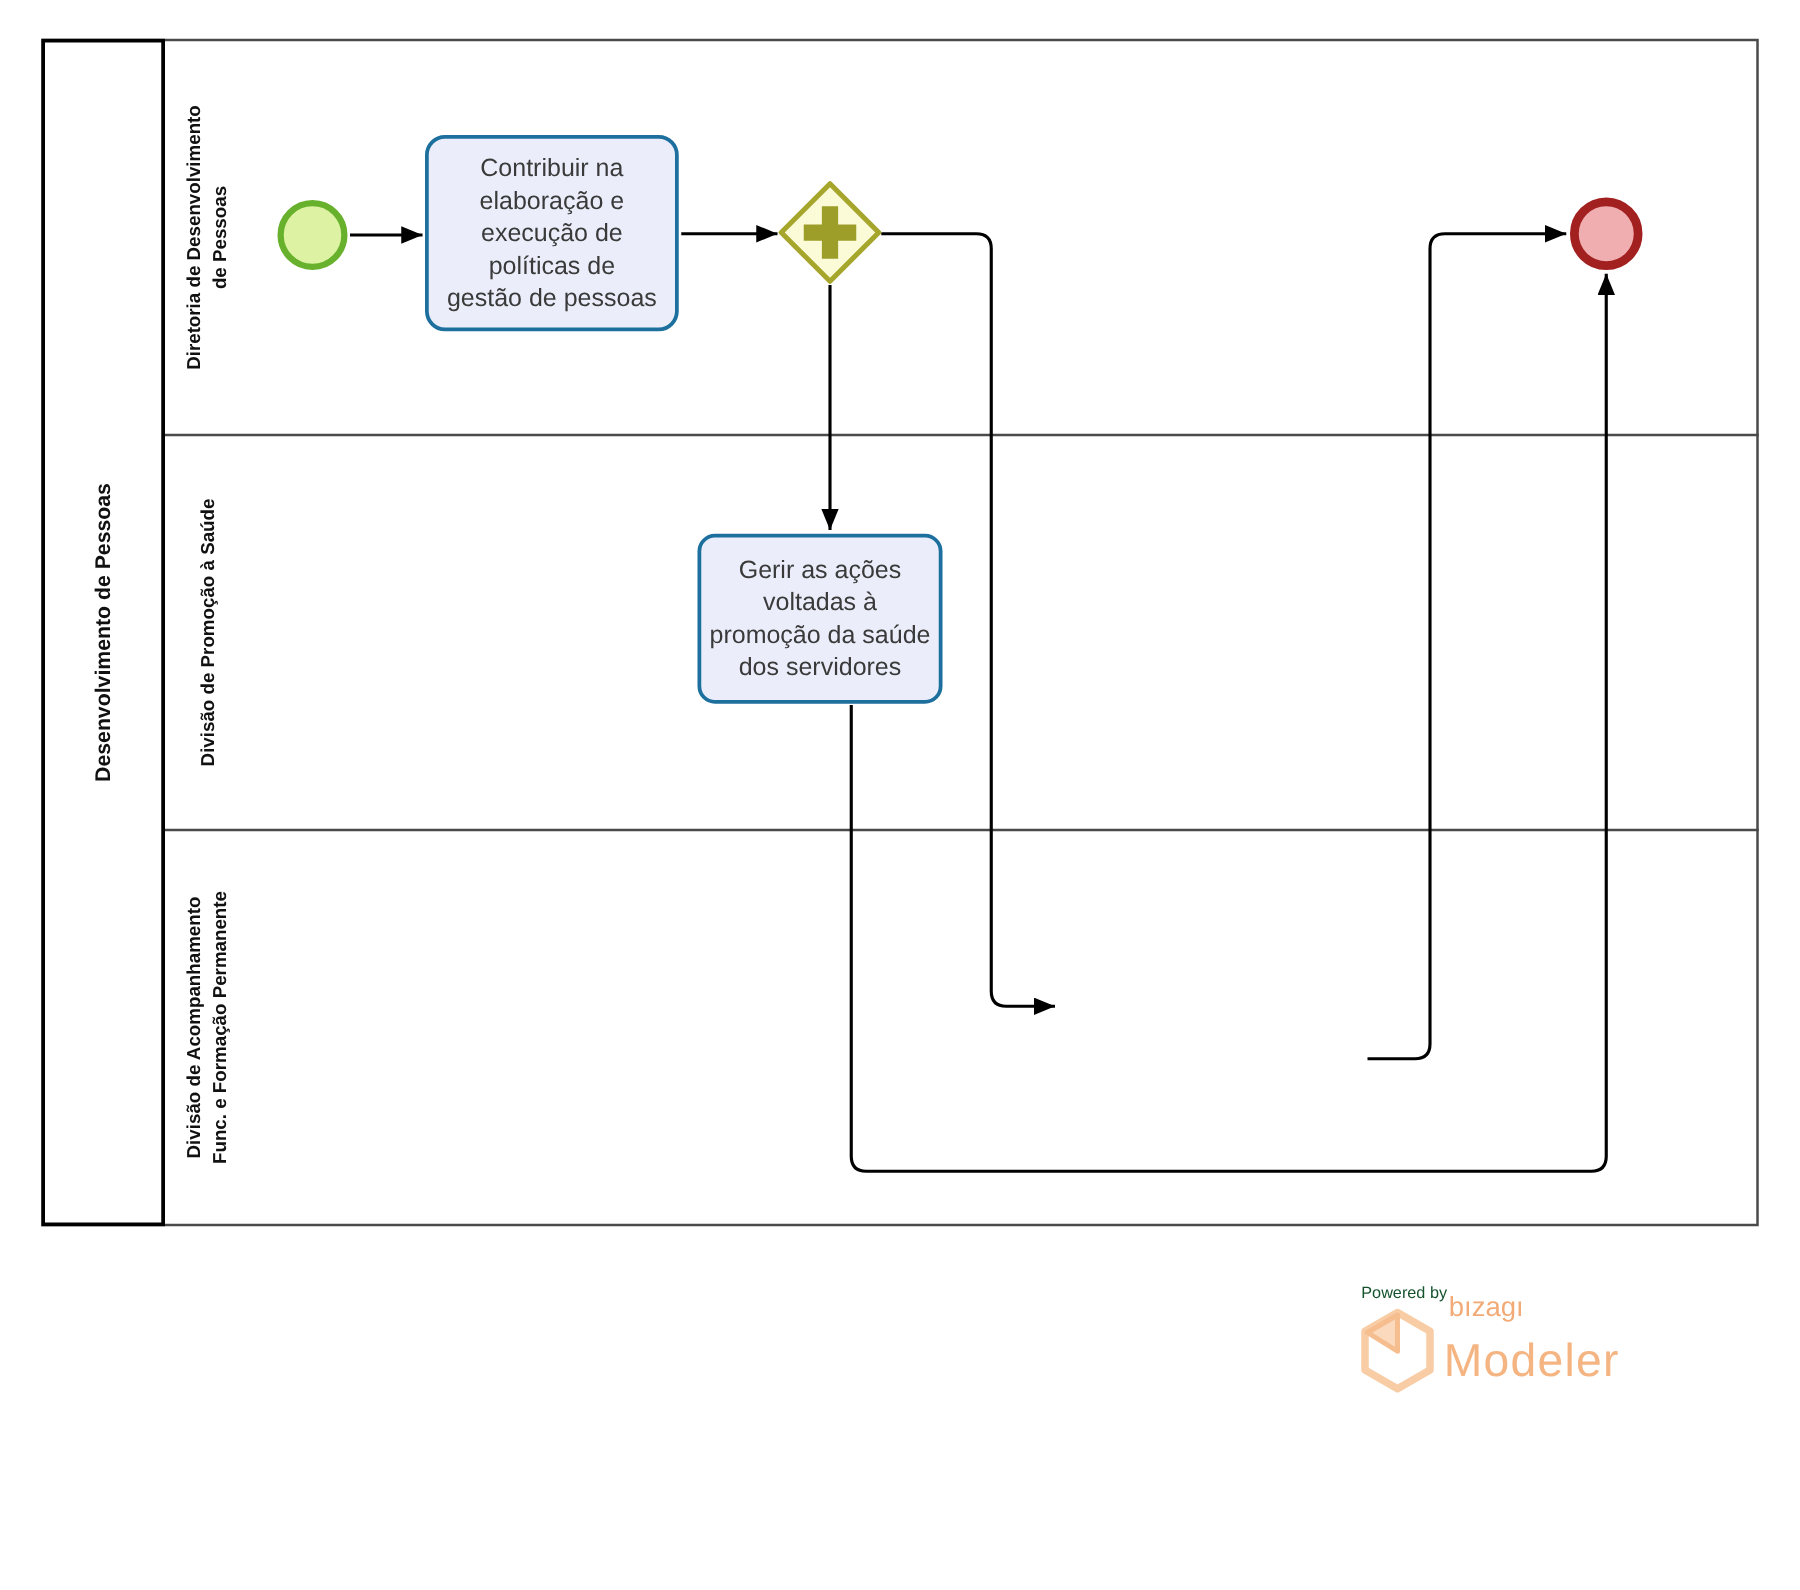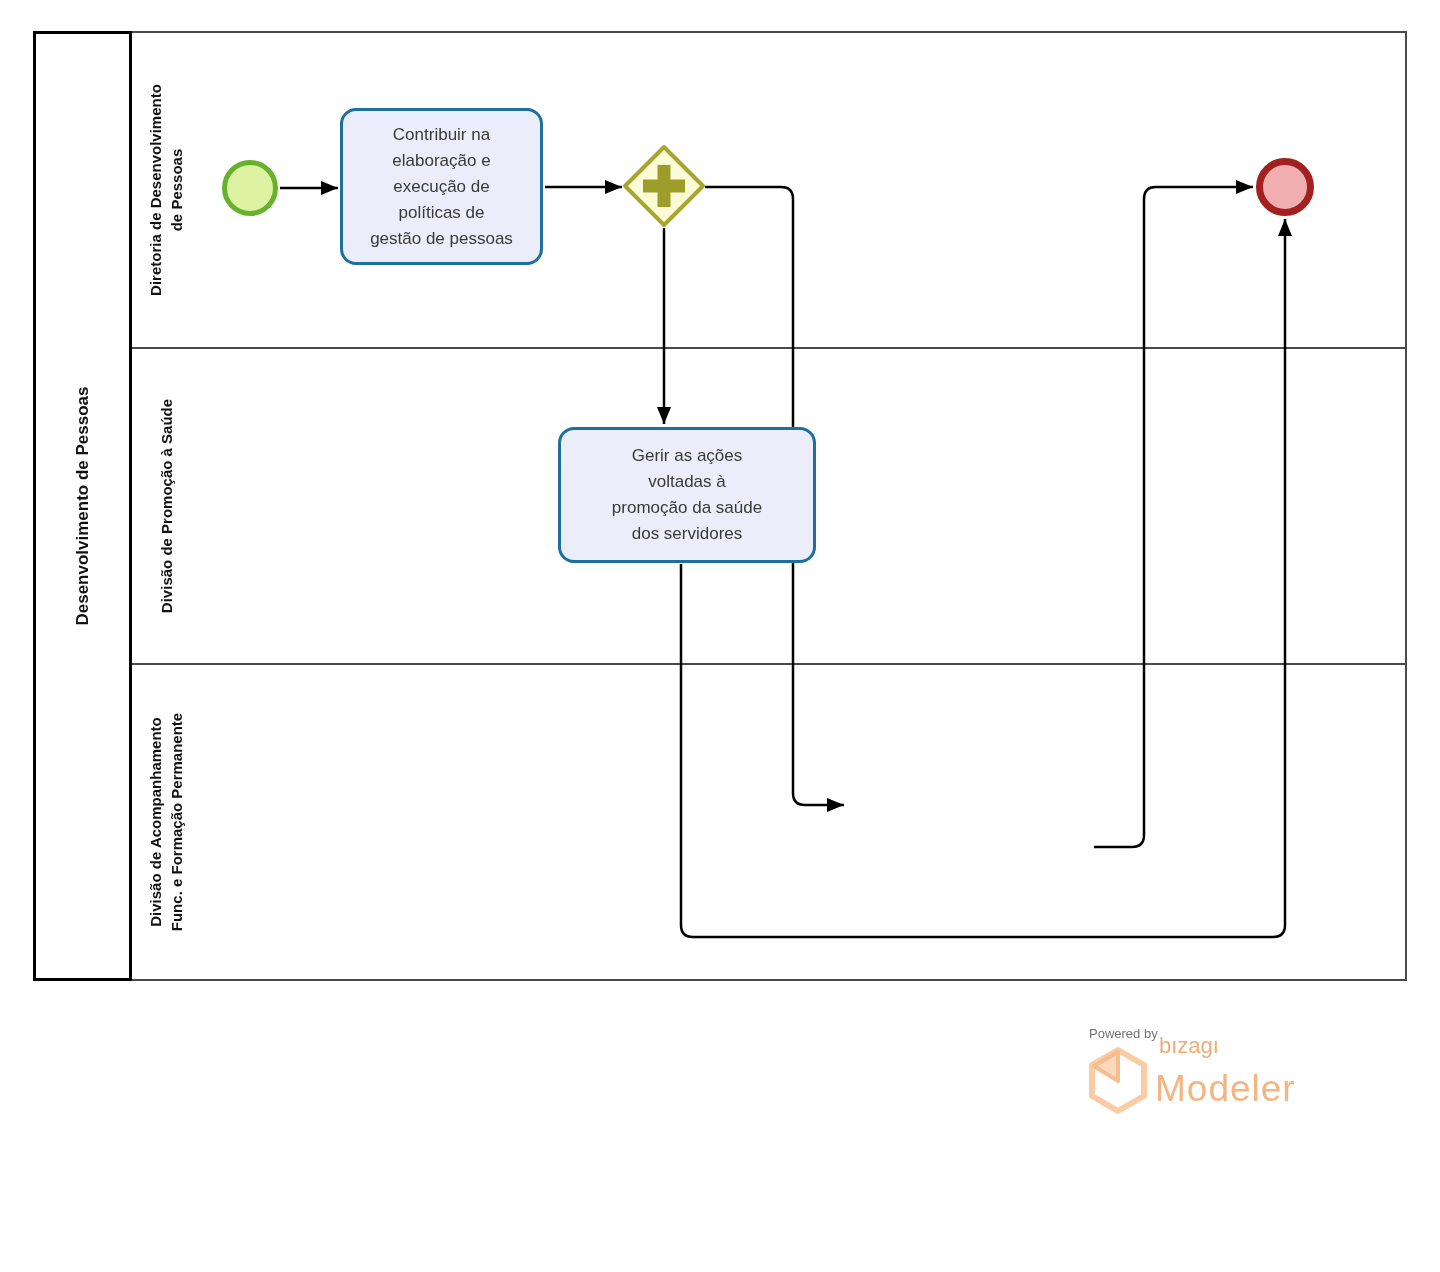--- a/index.html
+++ b/index.html
@@ -20,30 +20,30 @@
   .pool-title-text { font-size:17px; font-weight:bold; line-height:22px; }
   .lane-label-text { font-size:15px; font-weight:bold; line-height:21px; }
 
   
   svg.flows { position:absolute; left:0; top:0; width:1440px; height:1272px; pointer-events:none; }
   .flow { fill:none; stroke:#000000; stroke-width:2.5px; }
 
   
   .task { position:absolute; background:#ebeefa; border:3px solid #1d6f9e; border-radius:16px;
           display:flex; align-items:center; justify-content:center; text-align:center;
-          font-size:17px; line-height:26px; color:#3a3a3a; white-space:pre-line; padding:4px; }
+          font-size:20px; line-height:26px; color:#3a3a3a; white-space:pre-line; padding:4px; }
   .event { position:absolute; border-radius:50%; }
   .start-event { left:222px; top:160px; width:56px; height:56px;
                  background:#ddf3a3; border:5px solid #67b12c; }
   .end-event { left:1256px; top:158px; width:58px; height:58px;
                background:#f0aeb0; border:7px solid #a32020; }
   .gateway { position:absolute; left:620px; top:142px; width:88px; height:88px; }
 
   
-  .powered-by { position:absolute; left:1089px; top:1026px; font-size:13px; color:#737373; }
+  .powered-by { position:absolute; left:1089px; top:1026px; font-size:13px; color:#14532d; }
   .logo-hex { position:absolute; left:1087px; top:1046px; }
   .logo-brand { position:absolute; left:1159px; top:1033px; font-size:22px; color:#f2ab77; }
   .logo-product { position:absolute; left:1155px; top:1068px; font-size:37px; color:#f5b583; letter-spacing:1px;text-align:right; }
 </style>
 </head>
 <body>
 
 <div class="canvas">
 
   <div class="pool-frame"></div>
@@ -92,21 +92,21 @@
   </div>
 
   <div class="gateway">
     <svg width="88" height="88" viewBox="0 0 88 88">
       <polygon points="44,5 83,44 44,83 5,44" fill="#fbfbd8" stroke="#a6a62c" stroke-width="4" stroke-linejoin="round"></polygon>
       <line x1="23" y1="44" x2="65" y2="44" stroke="#9d9d2a" stroke-width="13"></line>
       <line x1="44" y1="23" x2="44" y2="65" stroke="#9d9d2a" stroke-width="13"></line>
     </svg>
   </div>
 
-  <div class="task" style="left:558px; top:427px; width:258px; height:136px;">
+  <div class="task" style="left:558px; top:427px; width:196px; height:136px;border-radius:14px;">
     <span>Gerir as ações
 voltadas à
 promoção da saúde
 dos servidores</span>
   </div>
 
 
   <div class="event end-event"></div>
 
   <div class="powered-by">Powered by</div>

